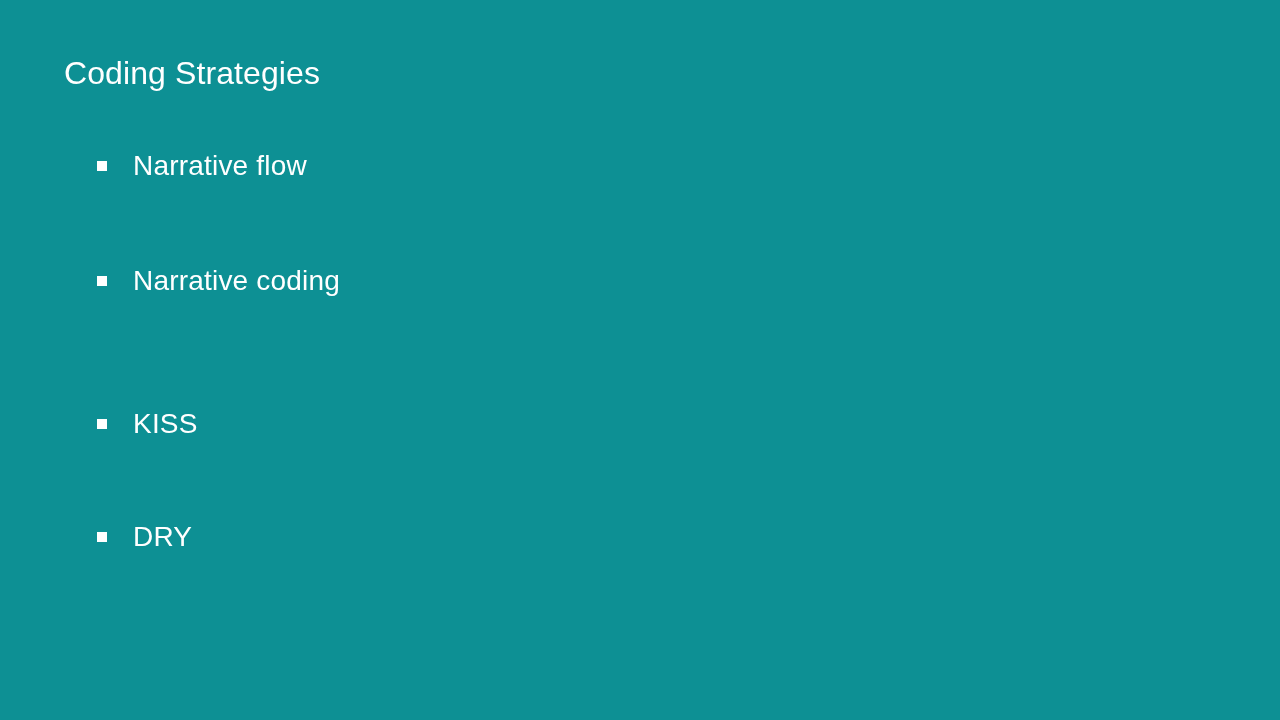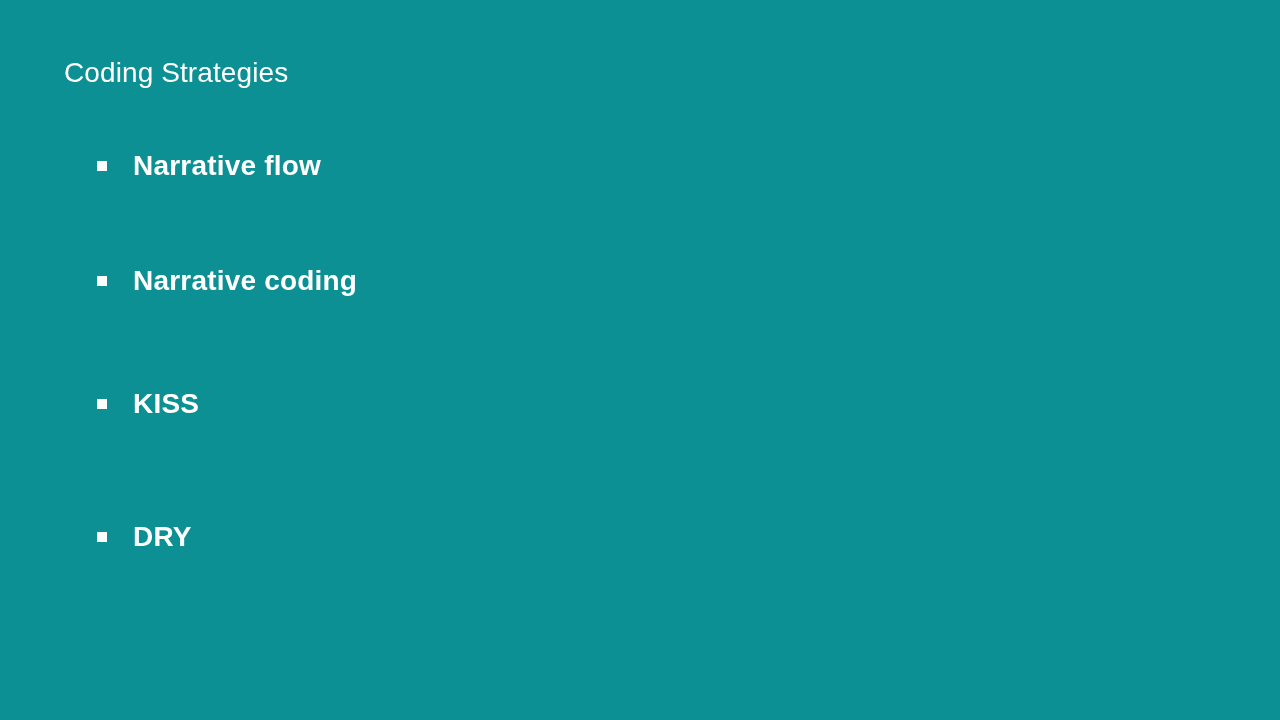--- a/index.html
+++ b/index.html
@@ -24,21 +24,21 @@
     box-sizing: border-box;
     overflow: hidden;
   }
 
   .slide-title {
     position: absolute;
     left: 64px;
     top: 45px;
     margin: 0;
     font-family: "Liberation Sans", sans-serif;
-    font-size: 28px;
+    font-size: 32px;
     font-weight: 500;
     letter-spacing: 0.1px;
     line-height: 56px;
     color: #ffffff;
     white-space: nowrap;
   }
 
   .bullet-list {
     position: absolute;
     left: 97px;
@@ -54,35 +54,35 @@
     left: 0;
     display: flex;
     align-items: center;
     height: 40px;
     white-space: nowrap;
   }
 
   
   .bullet-item.pos-0 { top: 16px; }
   .bullet-item.pos-1 { top: 131px; }
-  .bullet-item.pos-2 { top: 254px; }
+  .bullet-item.pos-2 { top: 274px; }
   .bullet-item.pos-3 { top: 387px; }
 
   .bullet-marker {
     flex: 0 0 auto;
     width: 10px;
     height: 10px;
     background: #ffffff;
     margin-right: 26px;
   }
 
   .bullet-label {
     font-family: "Liberation Sans", sans-serif;
     font-size: 28px;
-    font-weight: bold;
+    font-weight: normal;
     letter-spacing: 0.2px;
     line-height: 40px;
     color: #ffffff;
   }
 </style>
 </head>
 <body>
 
 <div class="slide">
 

